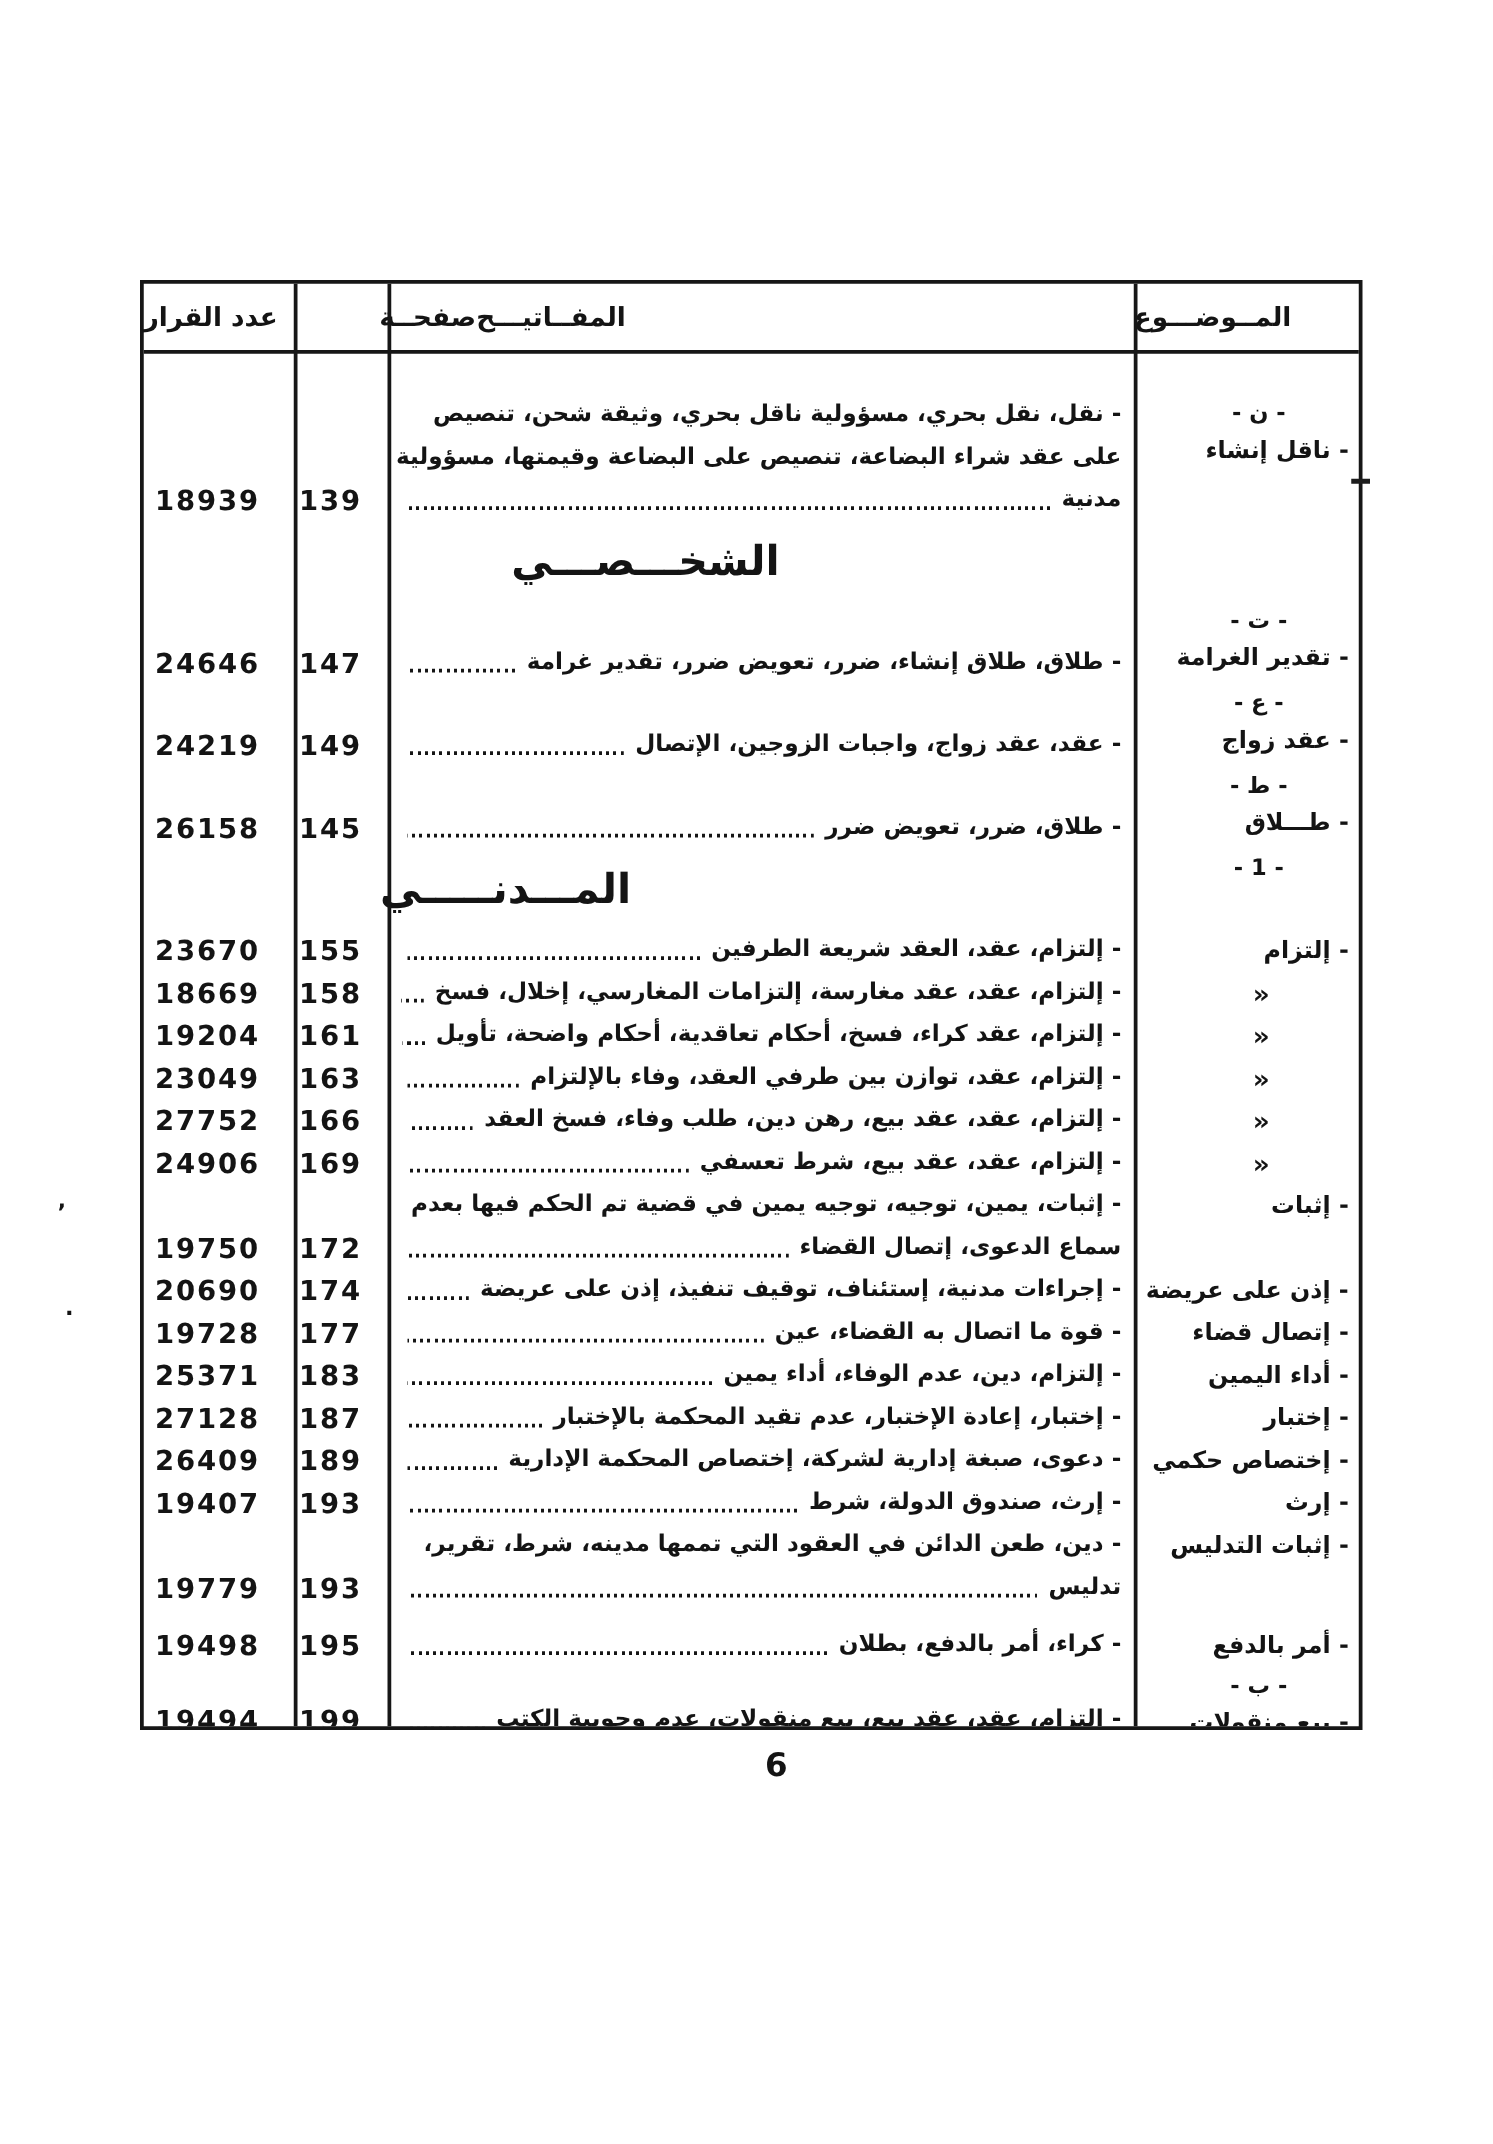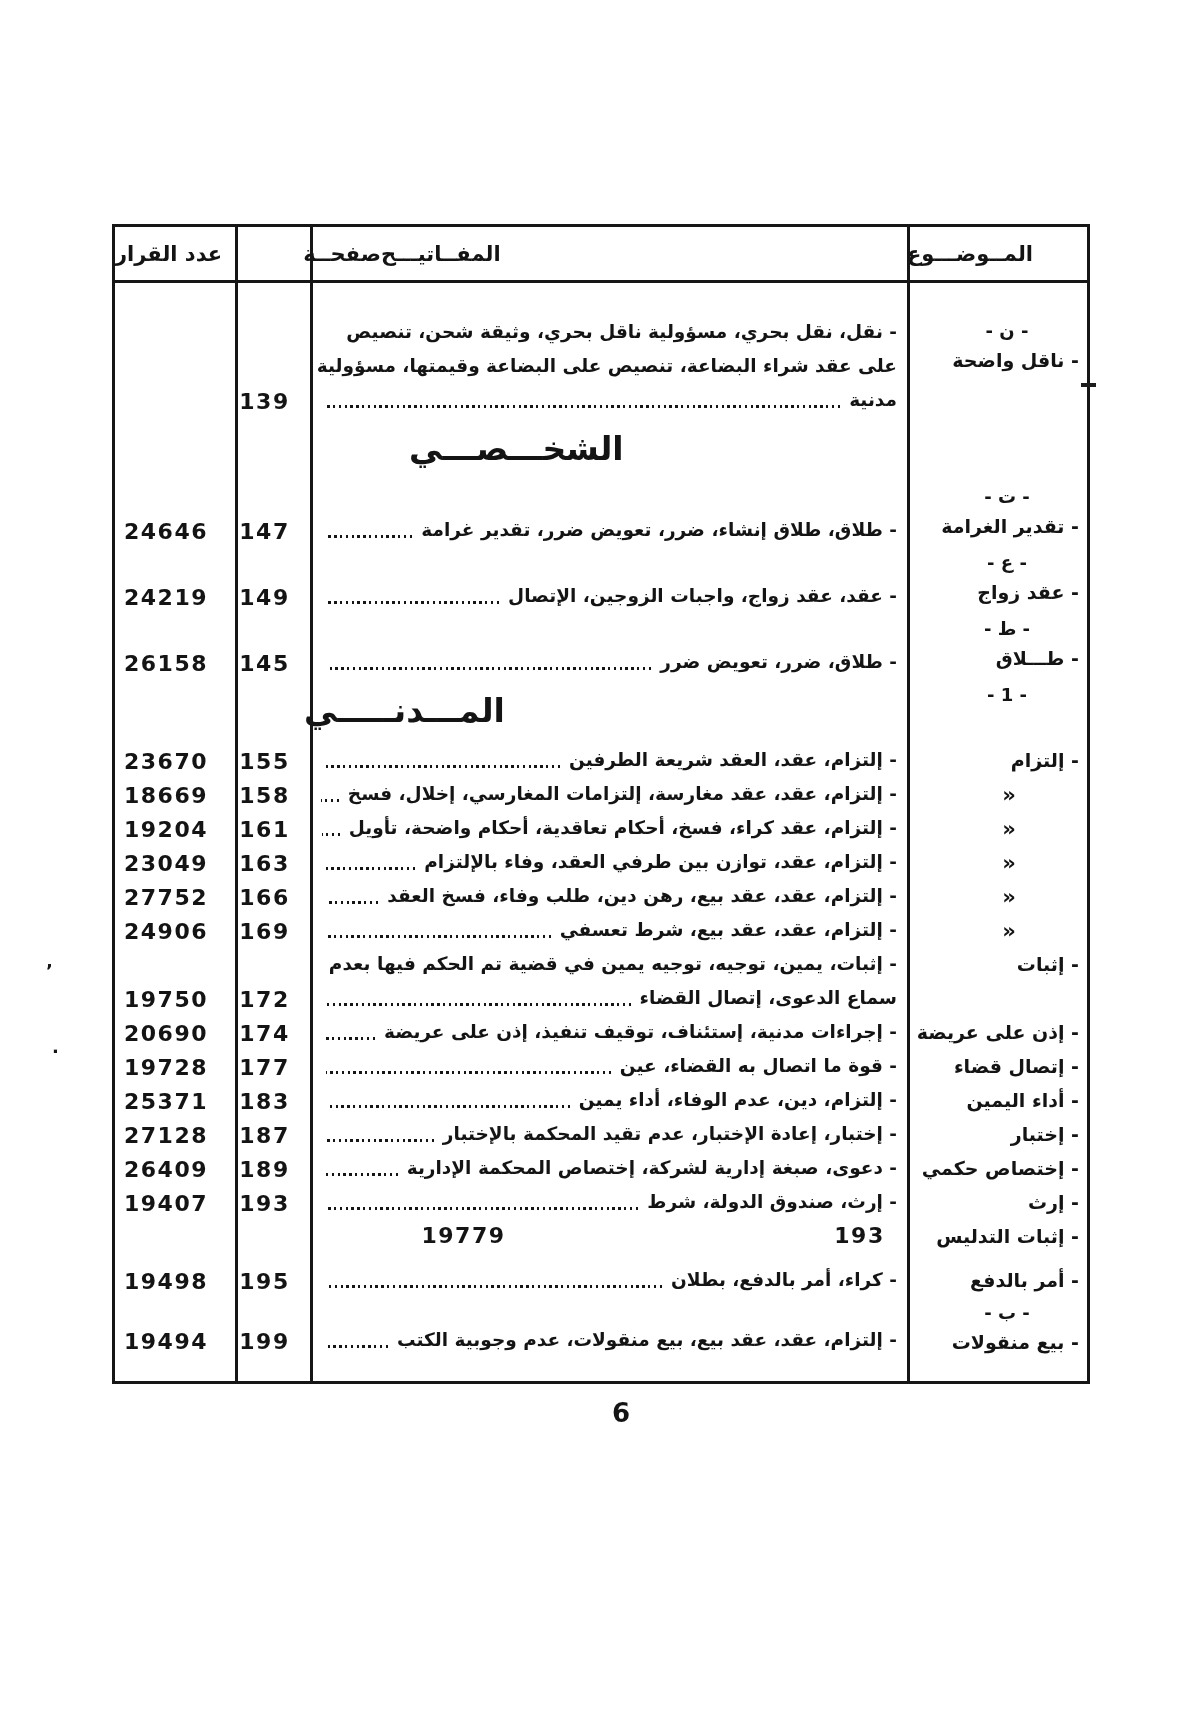--- a/index.html
+++ b/index.html
@@ -61,35 +61,36 @@
       <div class="hc hc-subject">المــوضـــوع</div>
       <div class="hc hc-keys">المفــاتيـــح</div>
       <div class="hc hc-page">صفحــة</div>
       <div class="hc hc-decision">عدد القرار</div>
     </div>
 
     <div class="t-body" id="t-body">
         <div class="row">
           <div class="cell-subject">
             <div class="sline marker">- ن -</div>
-            <div class="sline">- ناقل واضحة</div>
+            <div class="sline">- ناقل إنشاء</div>
           </div>
           <div class="cell-keys">
             <div class="kline">
               <div class="t">- نقل، نقل بحري، مسؤولية ناقل بحري، وثيقة شحن، تنصيص</div>
             </div>
             <div class="kline">
               <div class="t">على عقد شراء البضاعة، تنصيص على البضاعة وقيمتها، مسؤولية</div>
             </div>
             <div class="kline">
               <div class="t">مدنية</div>
               <div class="dots"></div>
             </div>
           </div>
           <div class="cell-page num">139</div>
+          <div class="cell-decision num">18939</div>
         </div>
         <div class="row heading-row">
           <div class="cell-subject"></div>
           <div class="cell-keys">
             <div class="heading h1">الشخـــصـــي</div>
           </div>
           <div class="cell-page"></div>
           <div class="cell-decision"></div>
         </div>
         <div class="row tall">
@@ -312,20 +313,29 @@
               <div class="t">- إرث، صندوق الدولة، شرط</div>
               <div class="dots"></div>
             </div>
           </div>
           <div class="cell-page num">193</div>
           <div class="cell-decision num">19407</div>
         </div>
         <div class="row">
           <div class="cell-subject">
             <div class="sline">- إثبات التدليس</div>
+          </div>
+          <div class="cell-keys">
+            <div class="kline">
+              <div class="t">- دين، طعن الدائن في العقود التي تممها مدينه، شرط، تقرير،</div>
+            </div>
+            <div class="kline">
+              <div class="t">تدليس</div>
+              <div class="dots"></div>
+            </div>
           </div>
           <div class="cell-page num">193</div>
           <div class="cell-decision num">19779</div>
         </div>
         <div class="row gap">
           <div class="cell-subject">
             <div class="sline">- أمر بالدفع</div>
           </div>
           <div class="cell-keys">
             <div class="kline">

